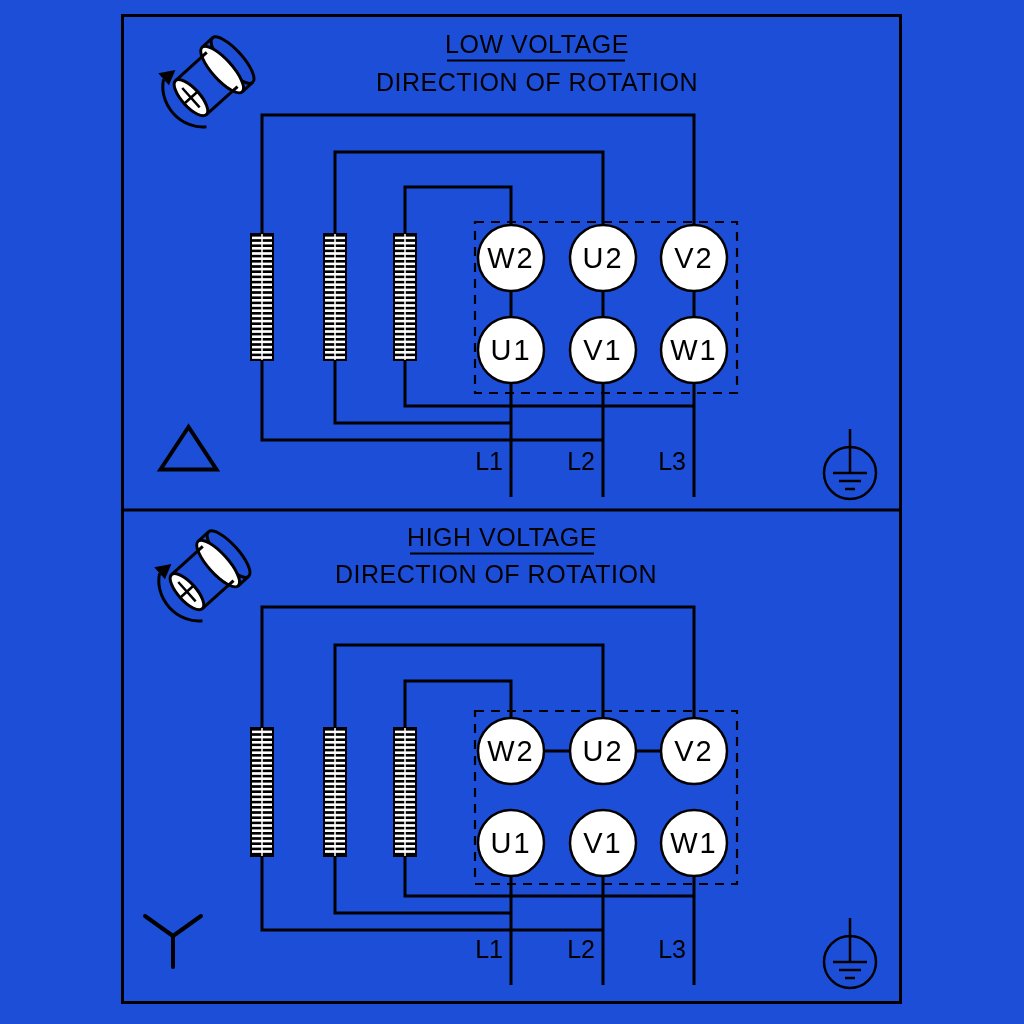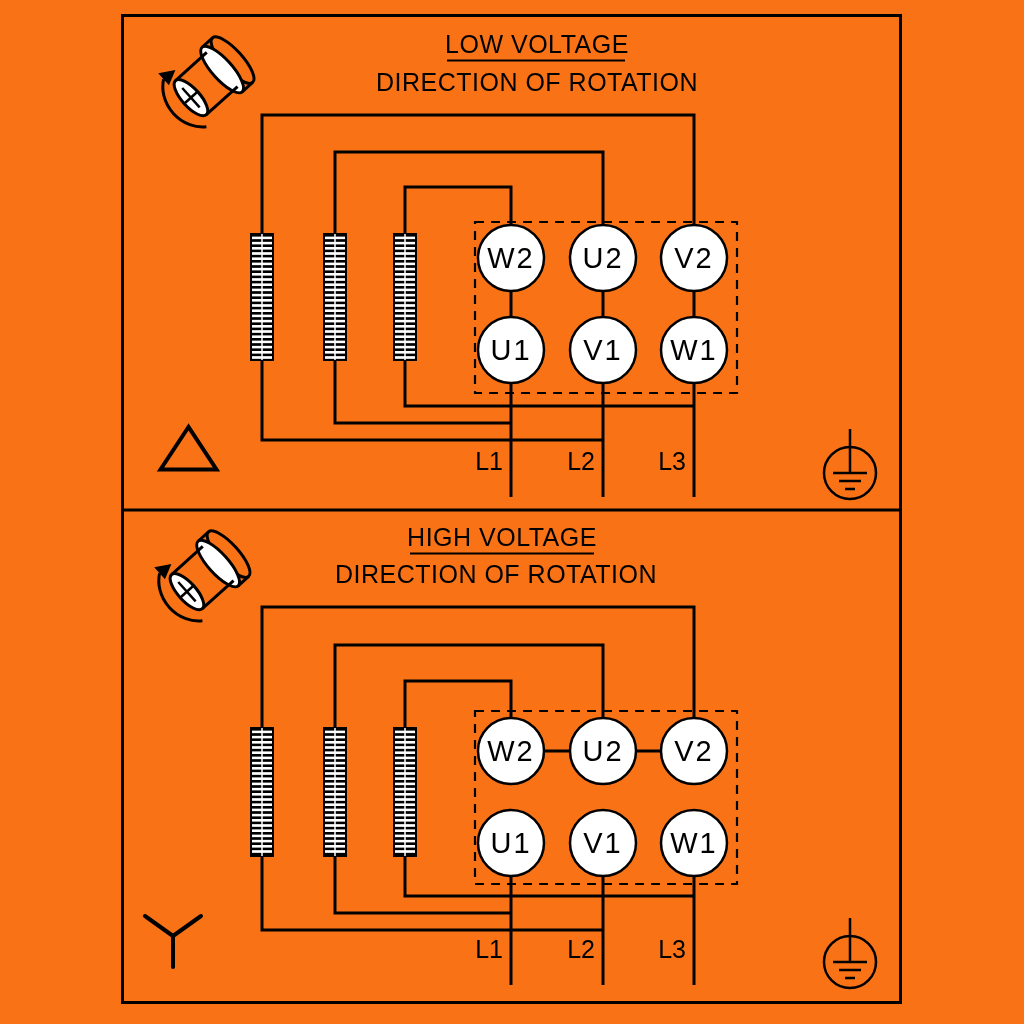--- a/index.html
+++ b/index.html
@@ -1,16 +1,16 @@
 <!DOCTYPE html>
 <html><head>
 <meta charset="utf-8">
 <style>
   html,body{margin:0;padding:0;background:#ffffff;}
-  .stage{position:relative;width:1024px;height:1024px;background:#f97316;overflow:hidden;}
+  .stage{position:relative;width:1024px;height:1024px;background:#1d4ed8;overflow:hidden;}
   svg text{font-family:"Liberation Sans","DejaVu Sans",sans-serif;fill:#000;}
   .title{font-size:25px;letter-spacing:0.5px;}
   .term{font-size:29px;letter-spacing:2px;}
   .lline{font-size:25px;}
   .wire{stroke:#000;stroke-width:3;fill:none;}
   .dashbox{stroke:#000;stroke-width:2.2;fill:none;stroke-dasharray:9 7;}
   .termcirc{stroke:#000;stroke-width:2.5;fill:#fff;}
   .frame{stroke:#000;stroke-width:3;fill:none;}
   .sym{stroke:#000;stroke-width:4;fill:none;stroke-linecap:round;}
 </style>

